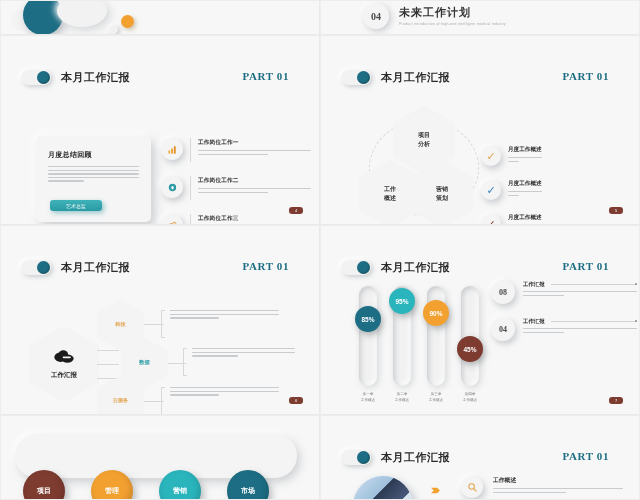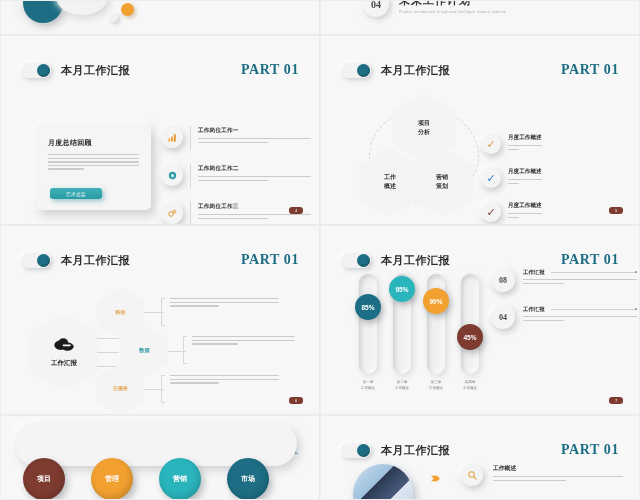--- a/index.html
+++ b/index.html
@@ -15,38 +15,38 @@
     grid-template-columns:320px 320px;
     grid-template-rows:35px 190px 190px 85px;
   }
   .slide {
     background:#f7f7f7;
     position:relative;
     overflow:hidden;
     border:1px solid #ededed;
     box-shadow:0 0 2px rgba(0,0,0,.05);
   }
-  .slide-inner { position:absolute; inset:0; padding:4px; }
-
-  
-  .hdr { position:absolute; top:22px; left:20px; right:20px; height:20px; display:flex; align-items:flex-end; }
+  .slide-inner { position:absolute; inset:0; padding:4px;margin-top:12px; }
+
+  
+  .hdr { position:absolute; top:22px; left:20px; right:30px; height:20px; display:flex; align-items:flex-start; }
   .toggle {
     width:30px; height:15px; border-radius:9px; background:#f2f2f2;
     box-shadow: 2px 2px 4px rgba(170,175,180,.55), -2px -2px 4px rgba(255,255,255,.95);
     position:relative; flex:0 0 auto;
   }
   .toggle::after {
     content:""; position:absolute; right:1px; top:1px;
     width:13px; height:13px; border-radius:50%; background:#1d6e84;
     box-shadow:inset -1px -1px 2px rgba(0,0,0,.25);
   }
   .hdr-title { font-size:11px; font-weight:bold; color:#2b2b2b; margin-left:10px; letter-spacing:.5px; }
   .hdr-part {
     margin-left:auto; font-family:"Liberation Serif","DejaVu Serif",serif;
-    font-size:14px; font-weight:bold; color:#1d6e84; letter-spacing:.6px;
+    font-size:11px; font-weight:bold; color:#1d6e84; letter-spacing:.6px;
   }
   .pagebadge {
     position:absolute; right:16px; bottom:10px;
     width:14px; height:7px; border-radius:3px; background:#7e3b30;
     font-size:4px; color:#fff; display:flex; align-items:center; justify-content:center;
   }
   .fakelines span { display:block; background:#c9cccf; height:1.4px; border-radius:1px; margin-bottom:2.2px; }
 
   
   .s1 { }

